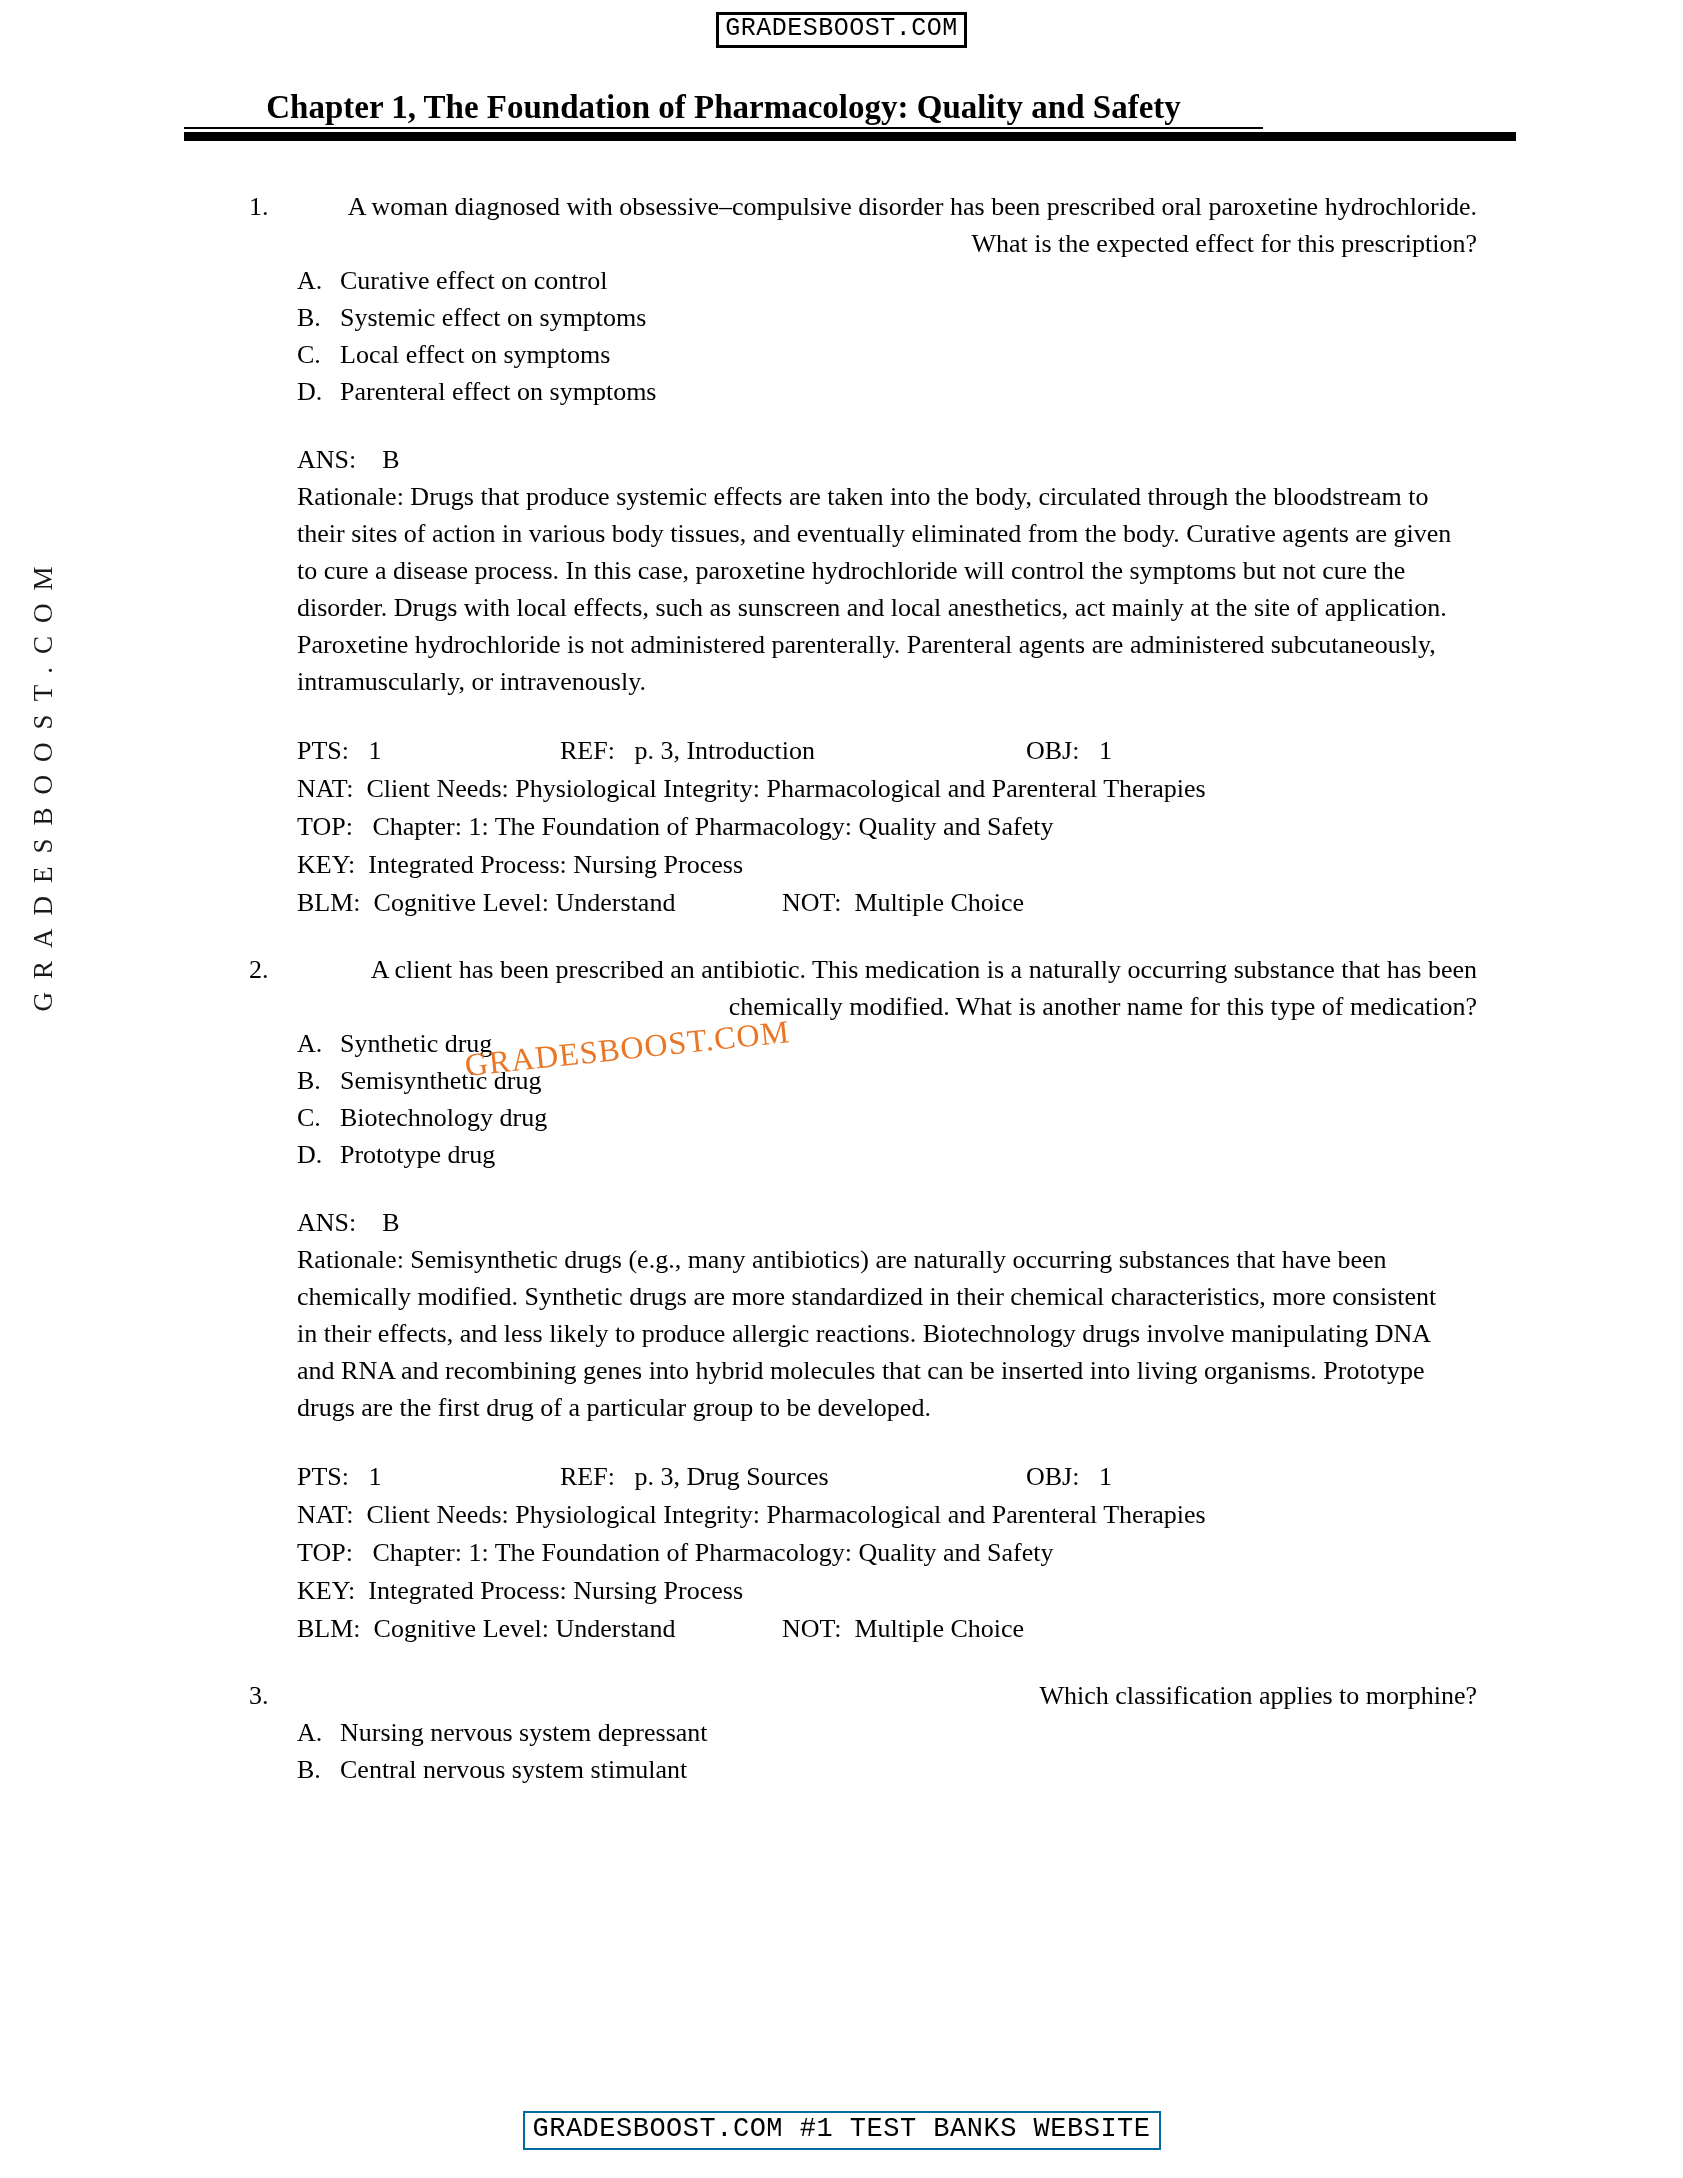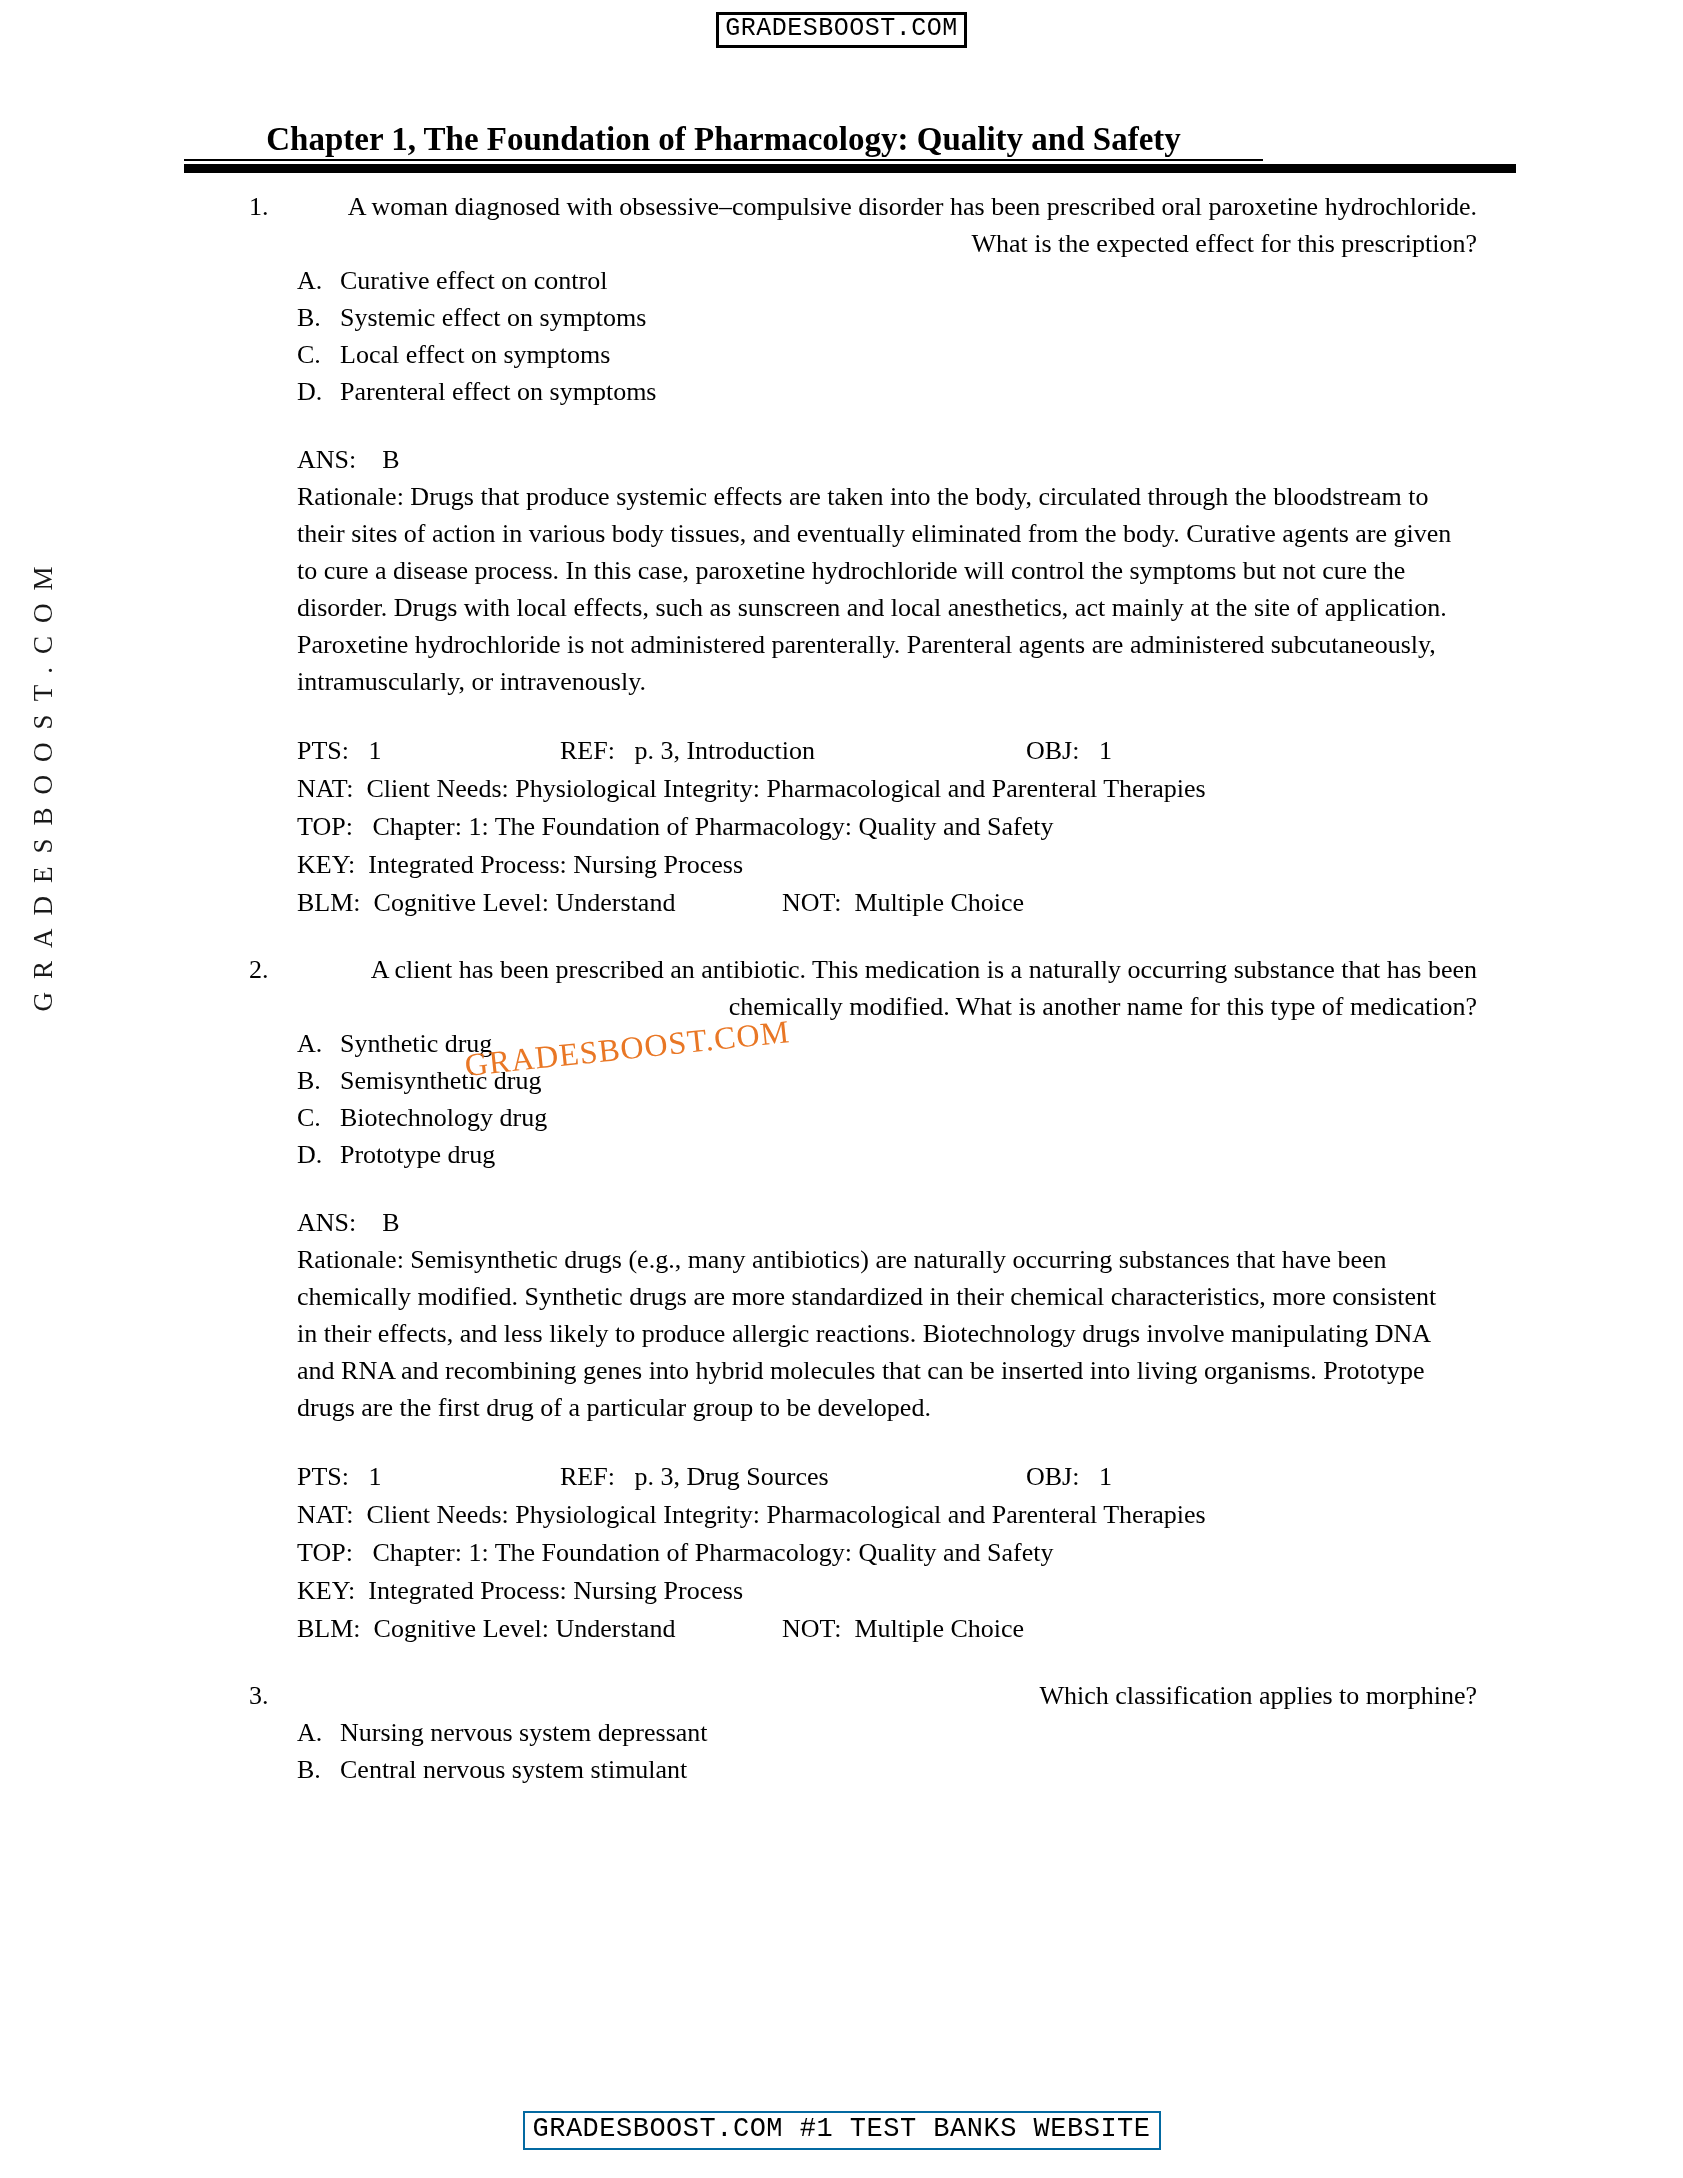--- a/index.html
+++ b/index.html
@@ -44,21 +44,20 @@
     color: #000;
     background: #fff;
   }
 
   
   .title-block {
     position: absolute;
     top: 89px;
     left: 184px;
     width: 1327px;
-    margin-top: 32px;
   }
   .chapter-title {
     font-family: "Liberation Serif", "DejaVu Serif", serif;
     font-weight: bold;
     font-size: 33px;
     line-height: 1.1;
     text-align: center;
     color: #000;
     margin: 0;
     padding-bottom: 2px;

